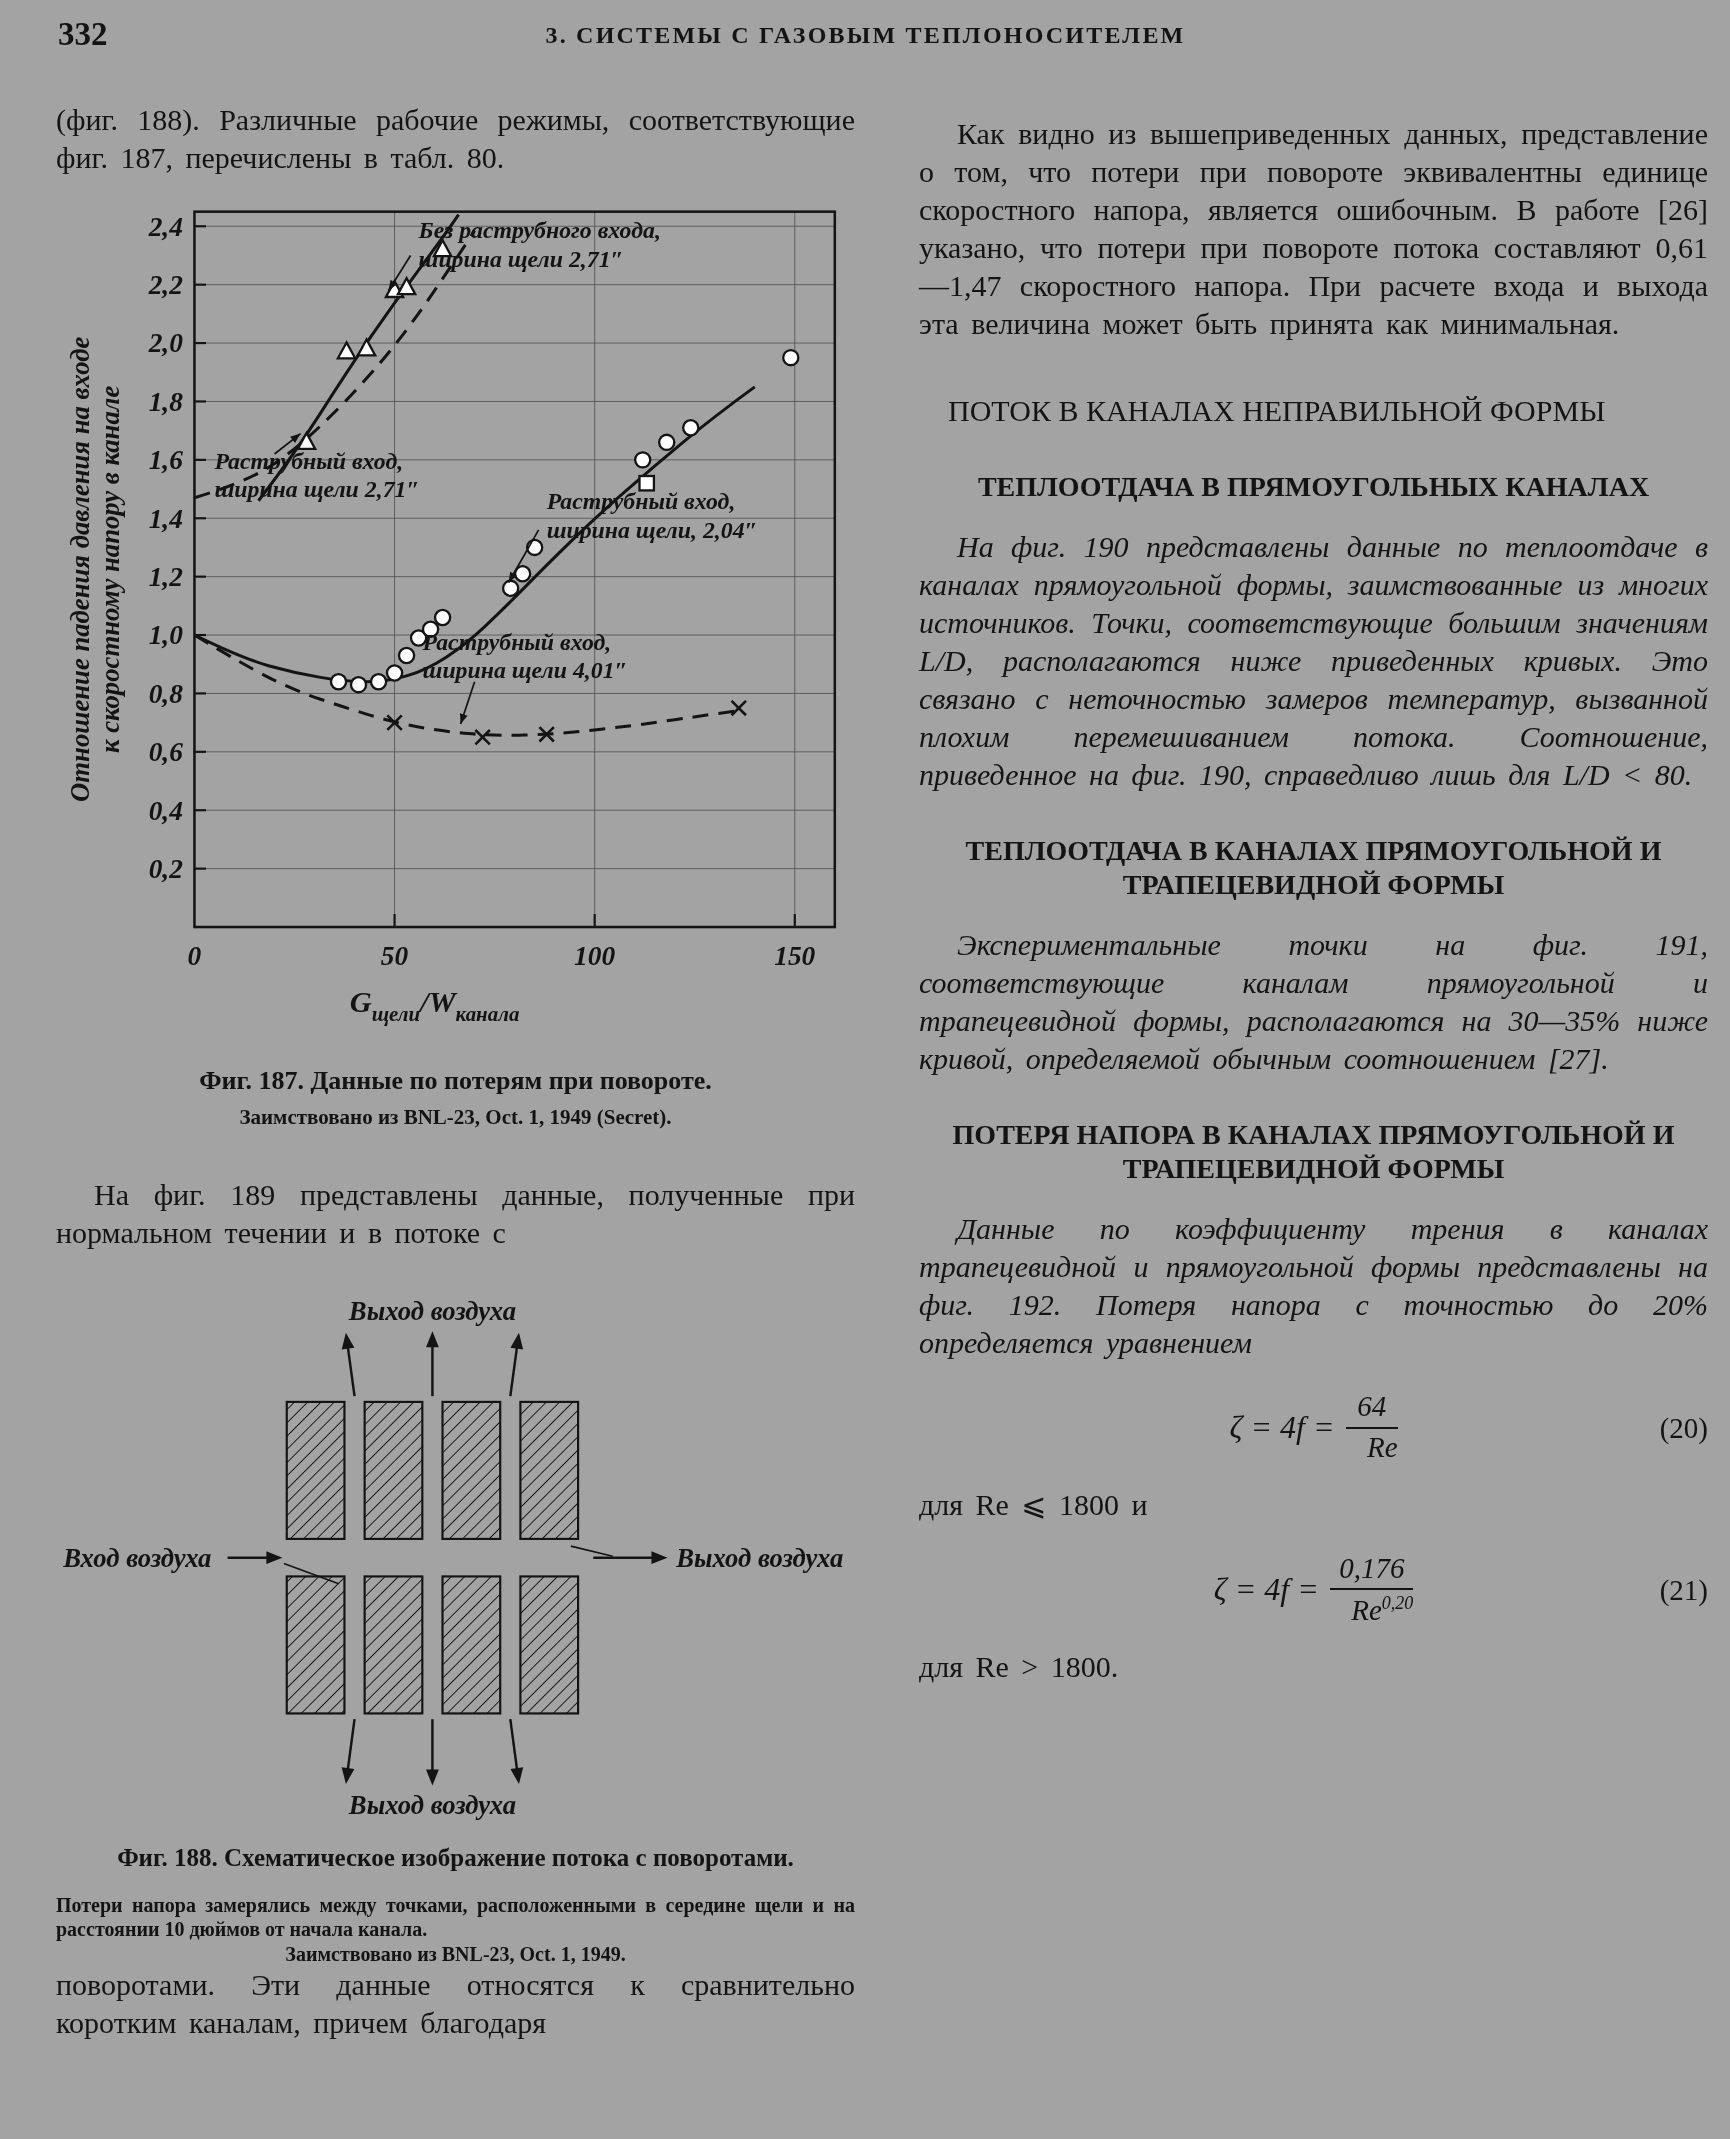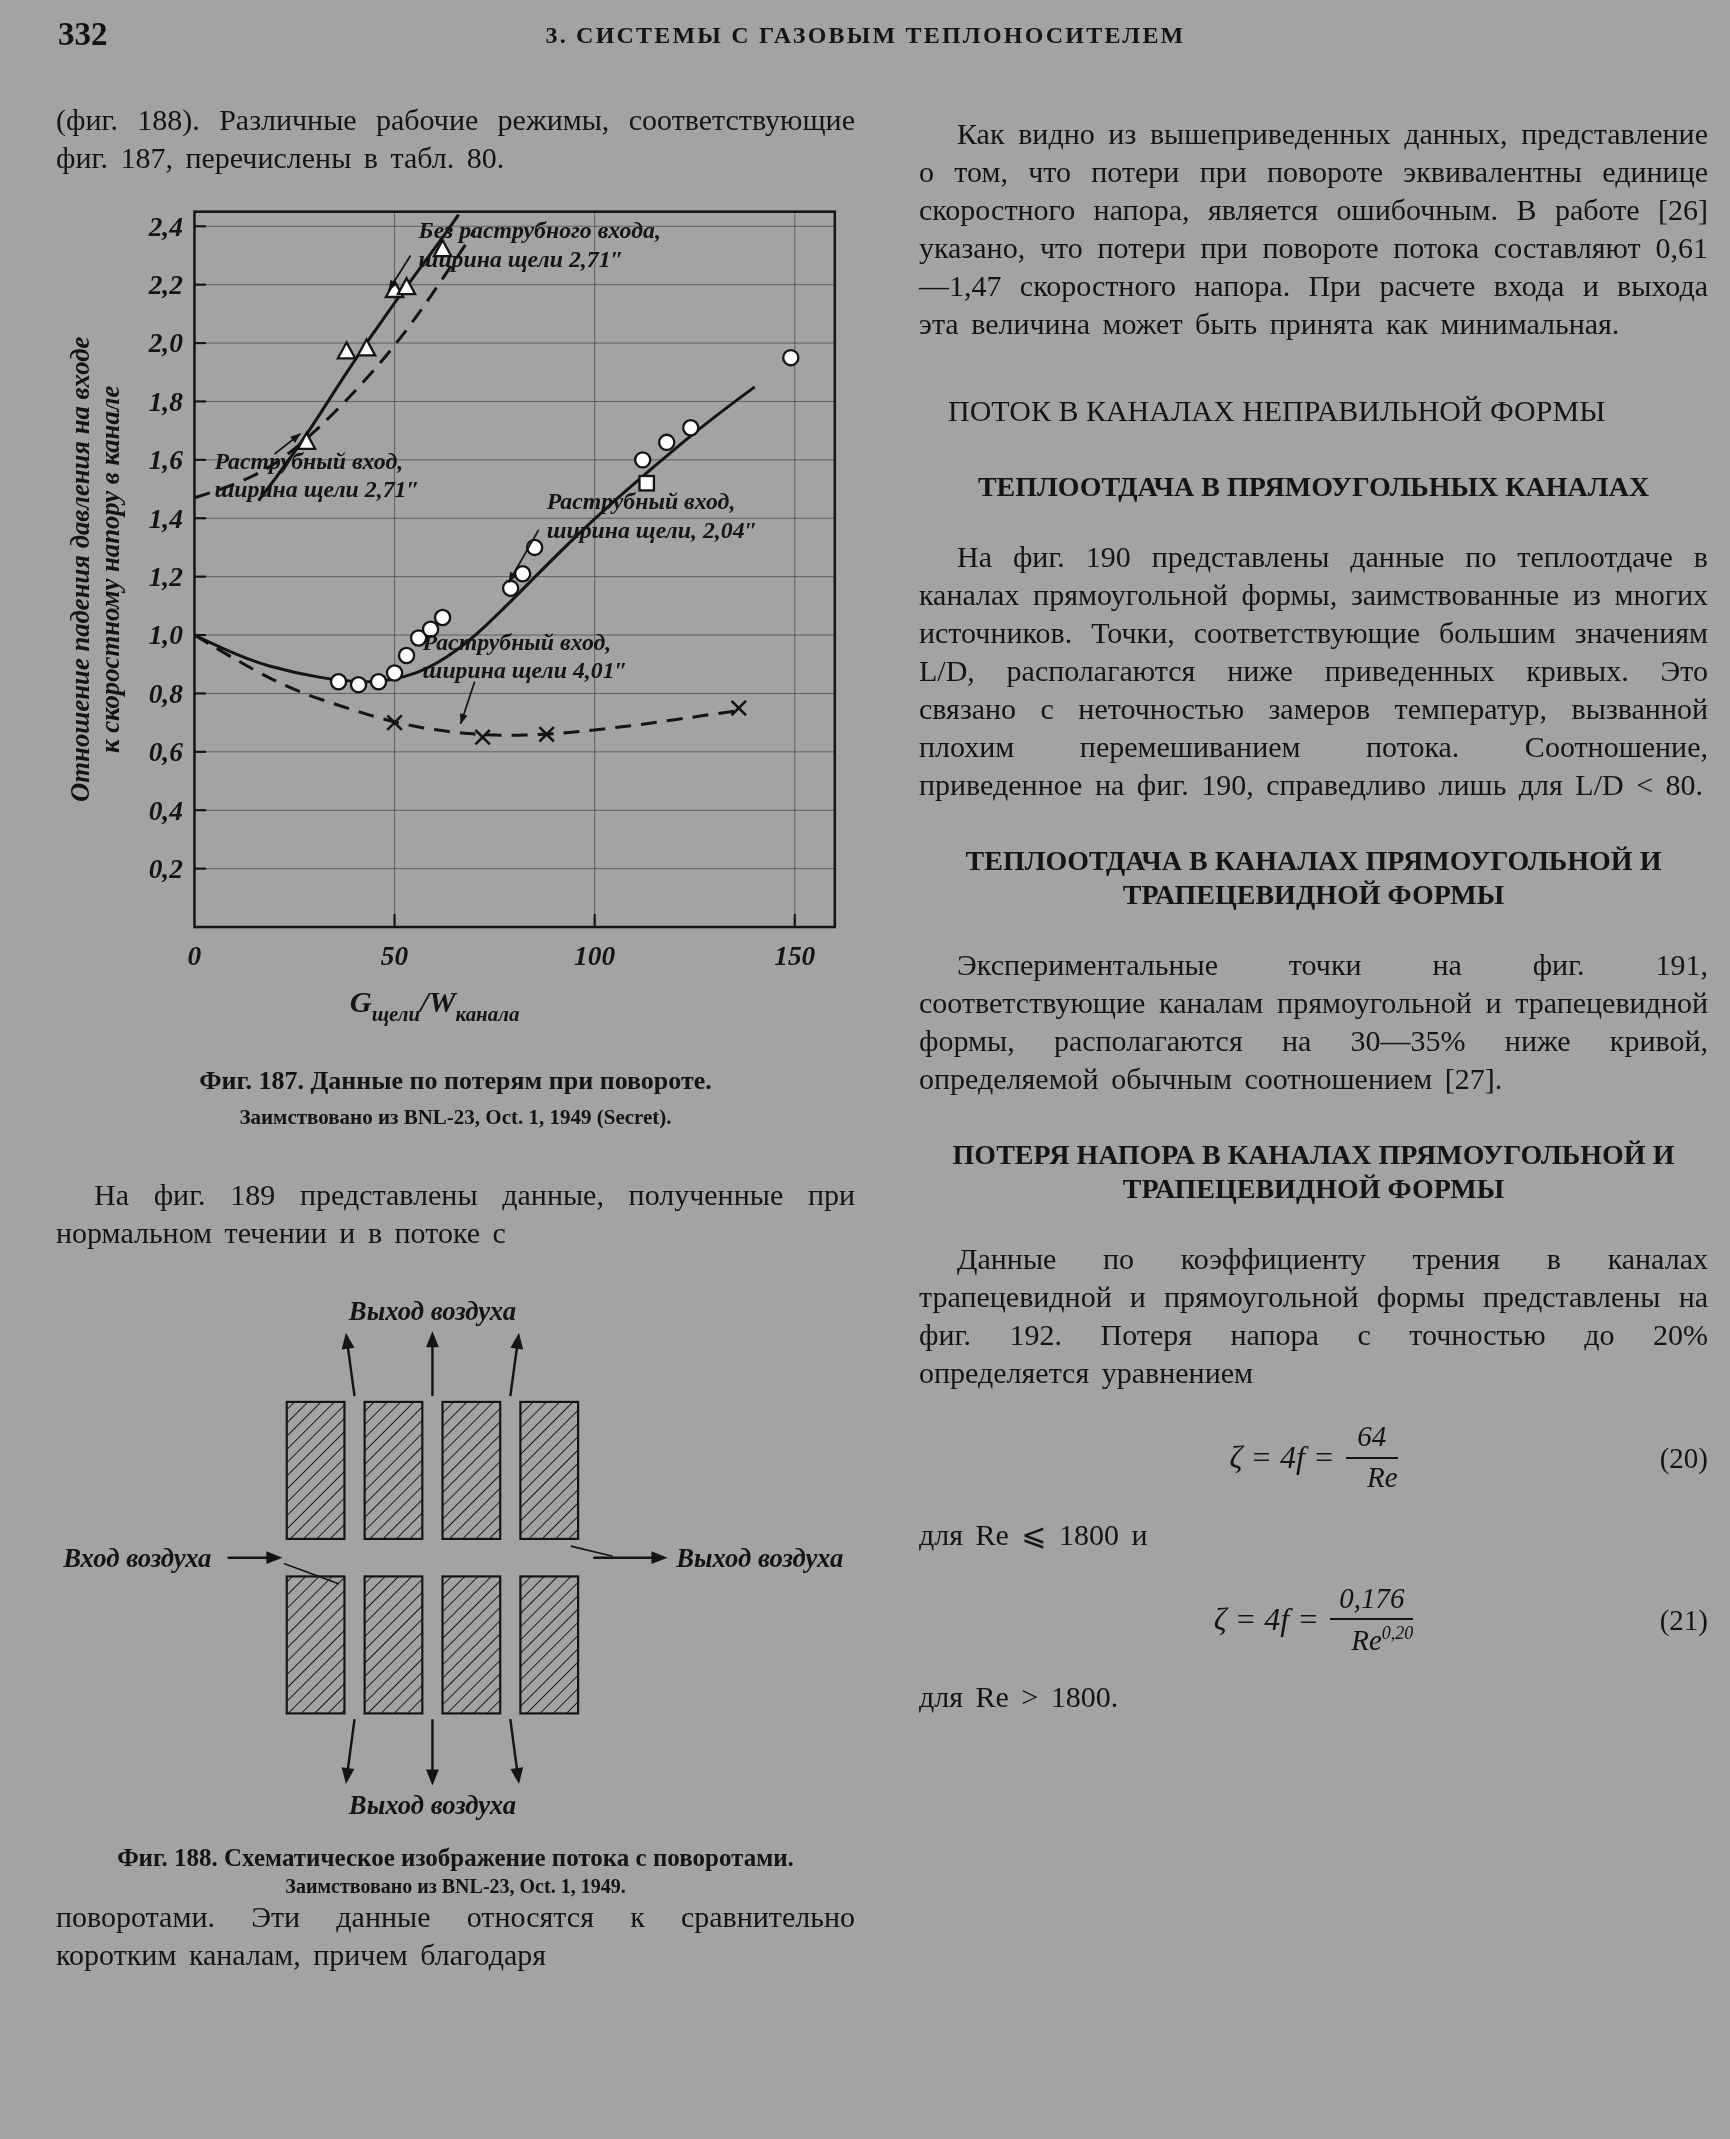--- a/index.html
+++ b/index.html
@@ -7,21 +7,21 @@
         font-family:"Liberation Serif",serif;overflow:hidden;}
   .page-number{position:absolute;left:58px;top:16px;font-size:33px;font-weight:700;}
   .running-title{position:absolute;left:0;right:0;top:21.6px;text-align:center;
         font-size:24px;font-weight:700;letter-spacing:2.2px;}
   .col{position:absolute;top:101px;}
   .col-left{left:56px;width:799px;}
   .col-right{left:919px;width:789px;}
   p{margin:0;}
   .body-text{font-size:30px;line-height:38px;text-align:justify;word-spacing:5px;}
   .indent{text-indent:38px;}
-  .mt20{margin-top:14.4px;}.mt28{margin-top:34px;}.mt36{}.mt64{margin-top:46px;}
+  .mt20{margin-top:14.4px;}.mt28{margin-top:24px;font-style:italic;}.mt36{}.mt64{margin-top:46px;}
   svg{display:block;margin:20px auto 0;}
   .fig188{margin-top:43px;}
   .fig-caption{text-align:center;font-size:26px;font-weight:600;margin-top:32px;}
   .fig-source{text-align:center;font-size:21px;font-weight:700;margin-top:8.7px;}
   .fig188-caption{text-align:center;font-size:25px;font-weight:600;line-height:32px;
         max-width:707px;margin:13px auto 0;}
   .fig-note{font-size:20px;font-weight:700;line-height:24.5px;text-align:justify;margin-top:19px;}
   .fig-note-source{font-size:20px;font-weight:700;text-align:center;margin-top:1.4px;}
   .heading1{font-size:30px;font-weight:400;line-height:39px;margin:48px 29px 0;}
   .subheading{font-size:28px;font-weight:700;text-align:center;line-height:34px;margin:40px 0 0;}
@@ -195,20 +195,21 @@
         <polygon points="848,364 825.7120487461638,372.90209126591157 825.7120487461638,355.09790873408843" fill="#141414"></polygon>
         <line x1="316" y1="372" x2="392" y2="400" stroke="#141414" stroke-width="2.2"></line>
         <line x1="714" y1="348" x2="772" y2="362" stroke="#141414" stroke-width="2.2"></line>
         <text x="522" y="34" class="diagram-label" text-anchor="middle">Выход воздуха</text>
         <text x="522" y="720" class="diagram-label" text-anchor="middle">Выход воздуха</text>
         <text x="10" y="377" class="diagram-label">Вход воздуха</text>
         <text x="860" y="377" class="diagram-label">Выход воздуха</text>
       </svg>
 
     <div class="fig188-caption">Фиг. 188. Схематическое изображение потока с поворотами.</div>
+    <div class="fig-note">Потери напора замерялись между точками, расположенными в середине щели и на расстоянии 10 дюймов от начала канала.</div>
     <div class="fig-note-source">Заимствовано из BNL-23, Oct. 1, 1949.</div>
 
     <p class="body-text mt36">поворотами. Эти данные относятся к сравнительно коротким каналам, причем благодаря</p>
   </div>
 
   <div class="col col-right">
     <p class="body-text indent mt20">Как видно из вышеприведенных данных, представление о том, что потери при повороте эквивалентны единице скоростного напора, является ошибочным. В работе [26] указано, что потери при повороте потока составляют 0,61—1,47 скоростного напора. При расчете входа и выхода эта величина может быть принята как минимальная.</p>
 
     <h2 class="heading1">ПОТОК В КАНАЛАХ НЕПРАВИЛЬНОЙ ФОРМЫ</h2>
 

